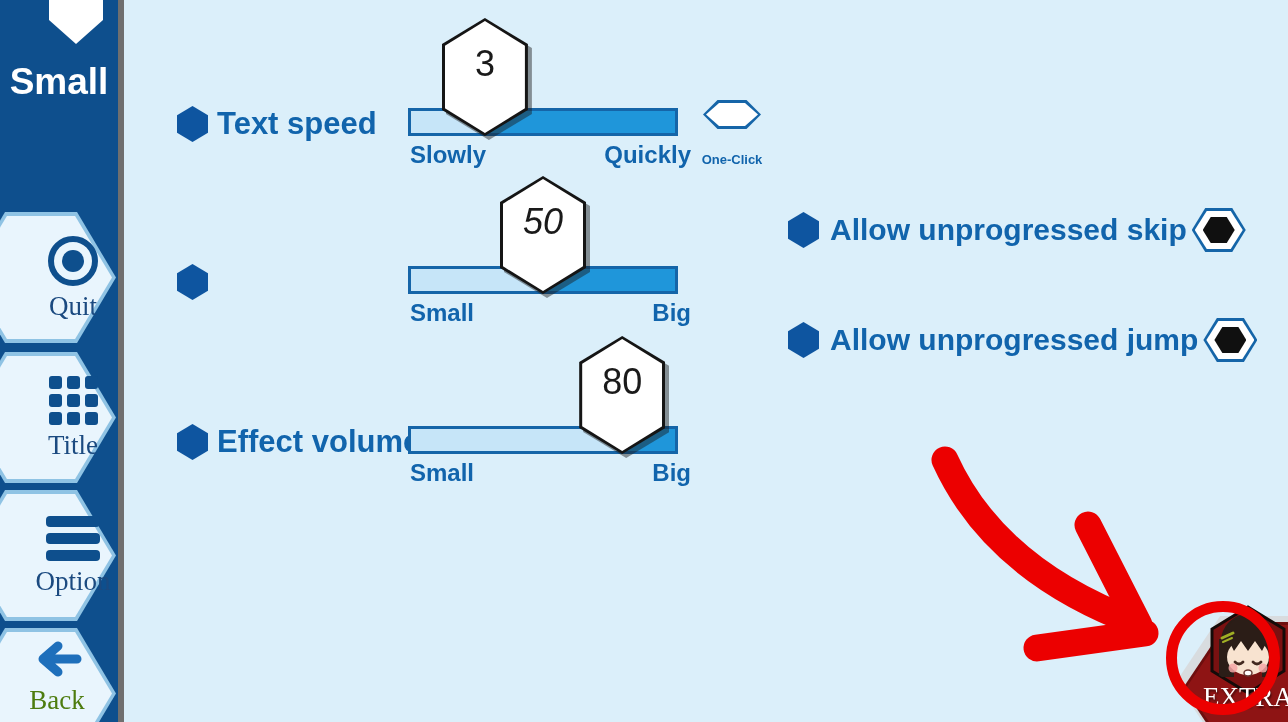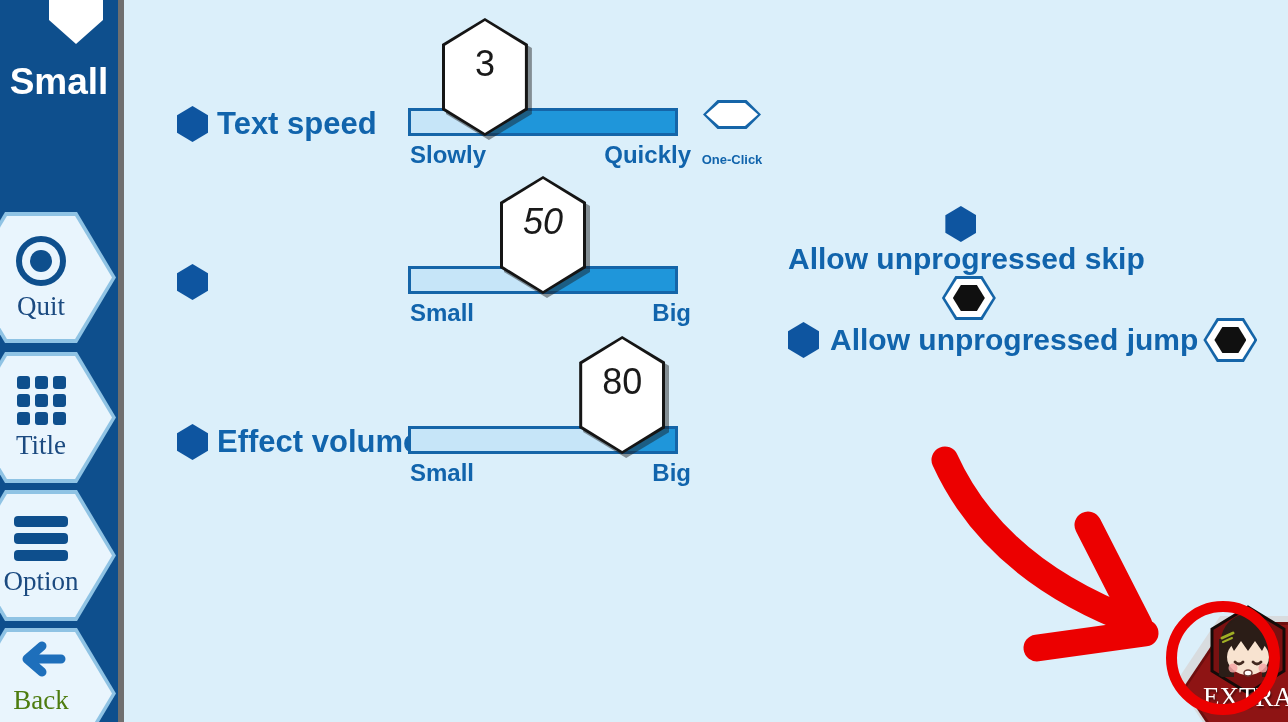--- a/index.html
+++ b/index.html
@@ -22,21 +22,21 @@
   .sidebar-bg{position:absolute;left:0;top:0;width:118px;height:722px;background:var(--sidebar-bg,#0e4f8d);z-index:1;}
   .sidebar-divider{position:absolute;left:118px;top:0;width:6px;height:722px;background:var(--divider,#6f6f6f);z-index:1;}
   .option-tab-hex{position:absolute;left:49px;top:-48px;width:54px;height:92px;background:#ffffff;z-index:2;}
   .sidebar-title{position:absolute;left:0;top:60px;width:118px;text-align:center;
     font-size:37px;font-weight:bold;color:#ffffff;z-index:2;line-height:44px;letter-spacing:0;}
 
   .side-btn{position:absolute;left:-34px;width:150px;height:131px;z-index:3;}
   .side-btn .hex-border{position:absolute;inset:0;background:var(--button-border,#8fc3e4);}
   .side-btn .hex-fill{position:absolute;inset:4px;background:var(--button-fill,#e9f5fd);}
   .btn-content{position:absolute;left:34px;top:0;width:82px;height:131px;
-    display:flex;flex-direction:column;align-items:center;justify-content:center;gap:7px;}
+    display:flex;flex-direction:column;align-items:center;justify-content:center;gap:7px;padding-left:32px;}
   .btn-label{font-family:"Liberation Serif",serif;font-size:27px;color:#1b4a80;line-height:1;}
 
   .icon-record{width:50px;height:50px;border:6px solid var(--sidebar-bg,#0e4f8d);border-radius:50%;
     box-sizing:border-box;display:flex;align-items:center;justify-content:center;}
   .record-dot{width:22px;height:22px;border-radius:50%;background:var(--sidebar-bg,#0e4f8d);}
   .icon-grid{display:grid;grid-template-columns:repeat(3,13px);grid-template-rows:repeat(3,13px);gap:5px;}
   .icon-grid .cell{background:var(--sidebar-bg,#0e4f8d);border-radius:3px;}
   .icon-menu{display:flex;flex-direction:column;gap:6px;}
   .icon-menu .bar{width:54px;height:11px;background:var(--sidebar-bg,#0e4f8d);border-radius:4px;}
 
@@ -197,21 +197,21 @@
         <div class="handle-outer hexHandle"></div>
         <div class="handle-inner hexHandle">
           <span class="handle-value">80</span>
         </div>
       </div>
     </div>
     <div class="min-label">Small</div>
     <div class="max-label">Big</div>
   </div>
 
-  <div class="toggle-row" style="top:206px;flex-direction:column;">
+  <div class="toggle-row" style="top:206px;">
     <div class="bullet hexV"></div>
     <div class="toggle-label">Allow unprogressed skip</div>
     <div class="toggle">
       <div class="tg-border hexH"></div>
       <div class="tg-white hexH"></div>
       <div class="tg-dot hexH" style="display: block;"></div>
     </div>
   </div>
 
   <div class="toggle-row" style="top:316px;">

